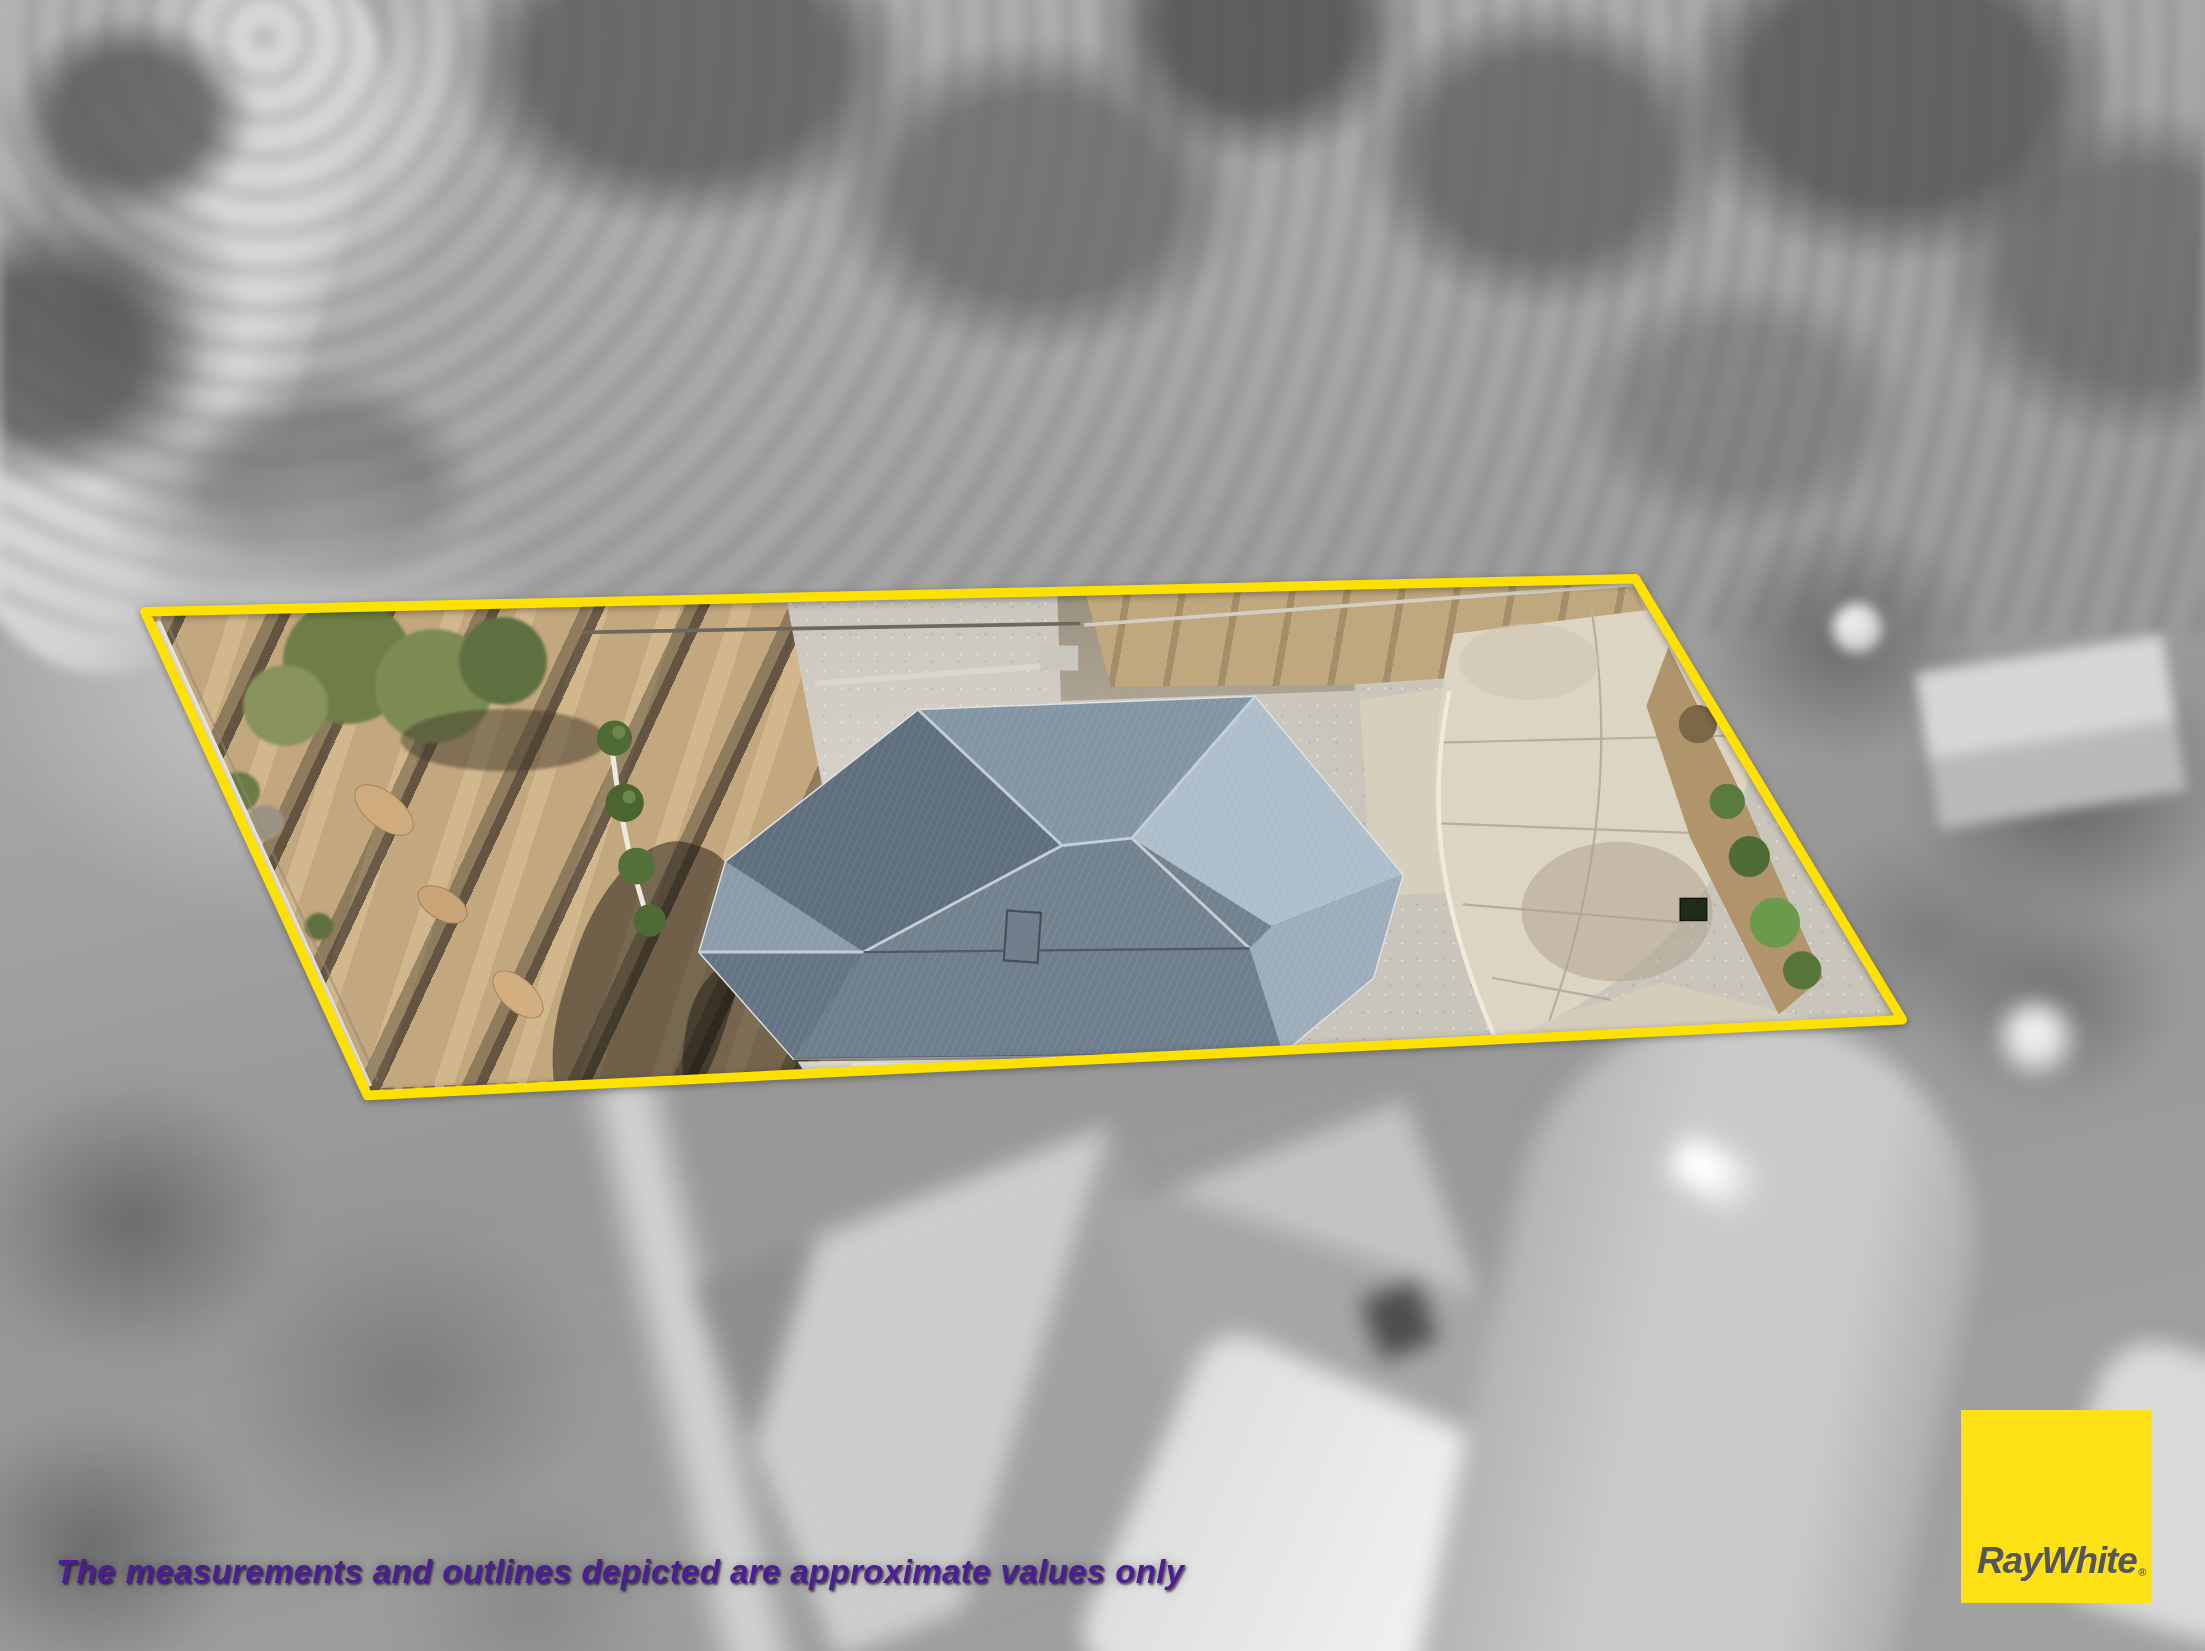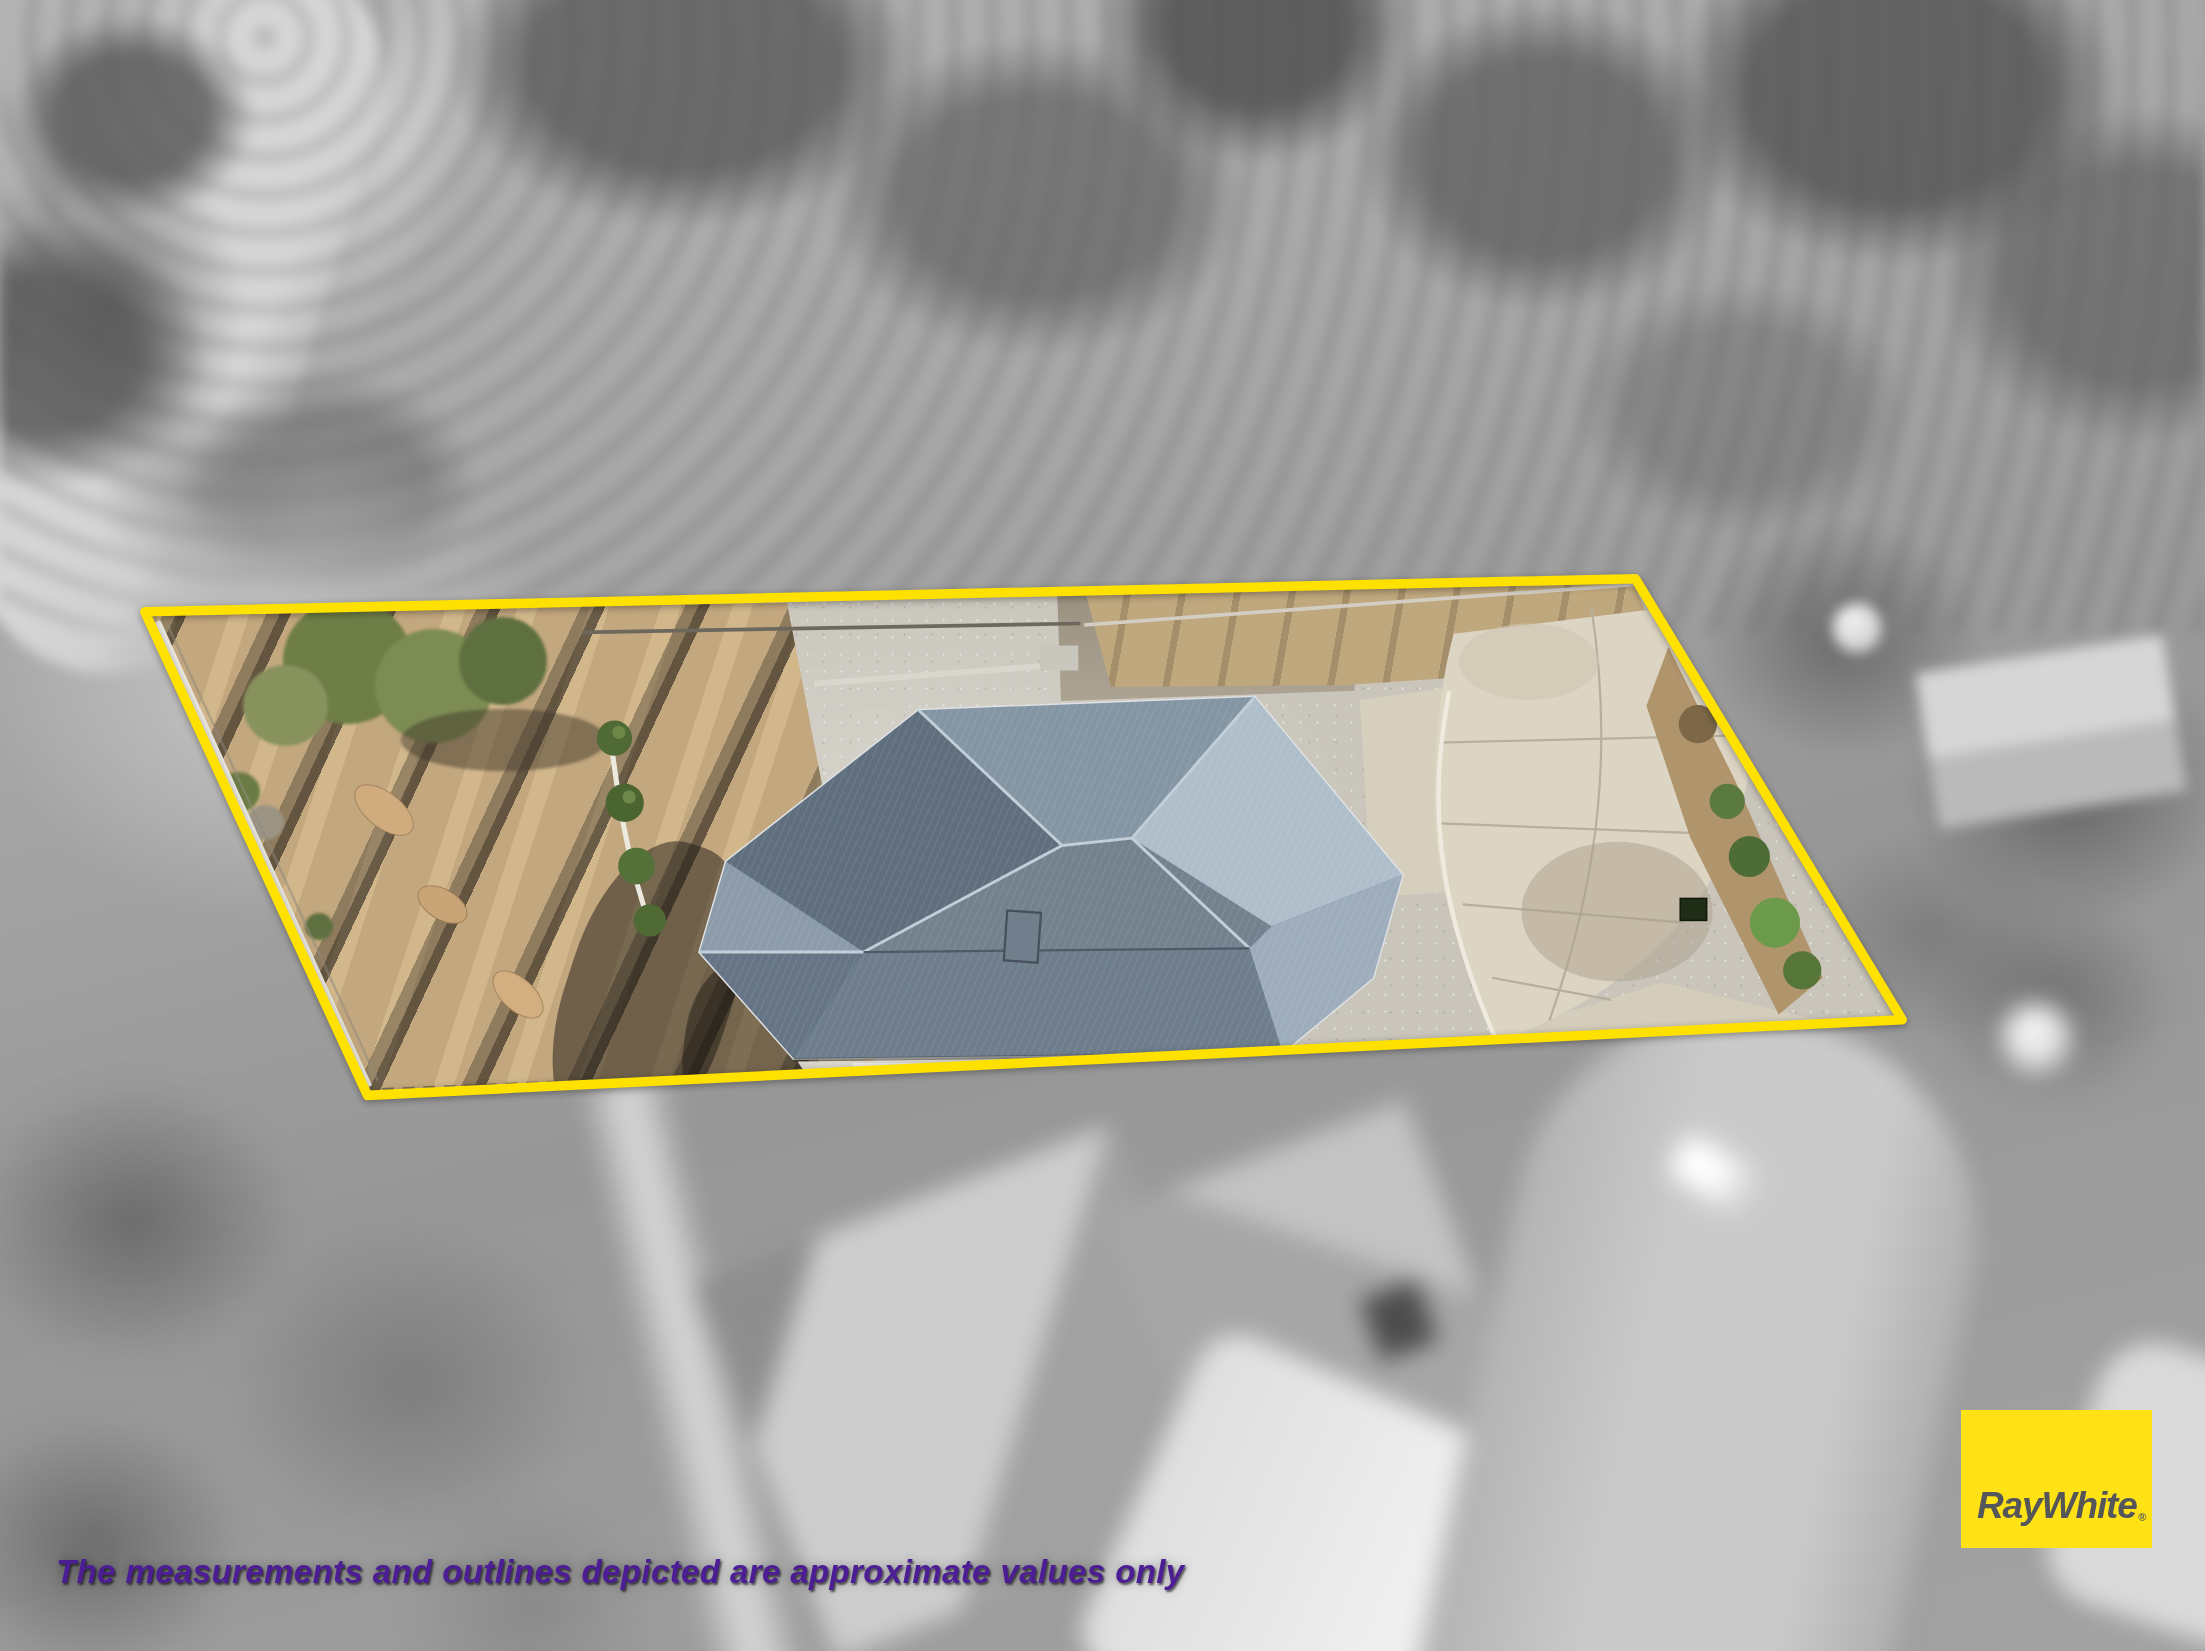--- a/index.html
+++ b/index.html
@@ -109,21 +109,21 @@
     background:rgba(30,26,22,.5);}
   .dark2{left:684px;top:956px;width:136px;height:184px;transform:rotate(8deg);border-radius:45%;
     background:rgba(25,22,18,.45);}
   .lot-svg{position:absolute;inset:0;}
 
   
   .boundary-svg{position:absolute;inset:0;z-index:4;filter:drop-shadow(0 2.2px 3.7px rgba(0,0,0,.35));}
   .disclaimer{position:absolute;left:56px;top:1553px;z-index:5;font-size:33px;font-style:italic;
     font-weight:600;letter-spacing:0.4px;color:#fff;
     text-shadow:1.5px 2.2px 2.2px rgba(0,0,0,.6),0 0 10.3px rgba(0,0,0,.35);}
-  .logo{position:absolute;left:1961px;top:1410px;width:191px;height:138px;z-index:5;background:#FFE215;}
+  .logo{position:absolute;left:1961px;top:1410px;width:191px;height:193px;z-index:5;background:#FFE215;}
   .logo-text{position:absolute;left:16px;bottom:20.6px;font-size:37px;font-weight:700;font-style:italic;
     letter-spacing:-1.1px;color:#54565A;white-space:nowrap;}
   .logo-reg{font-size:11px;font-style:normal;position:relative;top:2.9px;margin-left:1.5px;}
 </style>
 </head>
 <body>
 
 <div class="scene">
 
   <div class="bg-soft">

